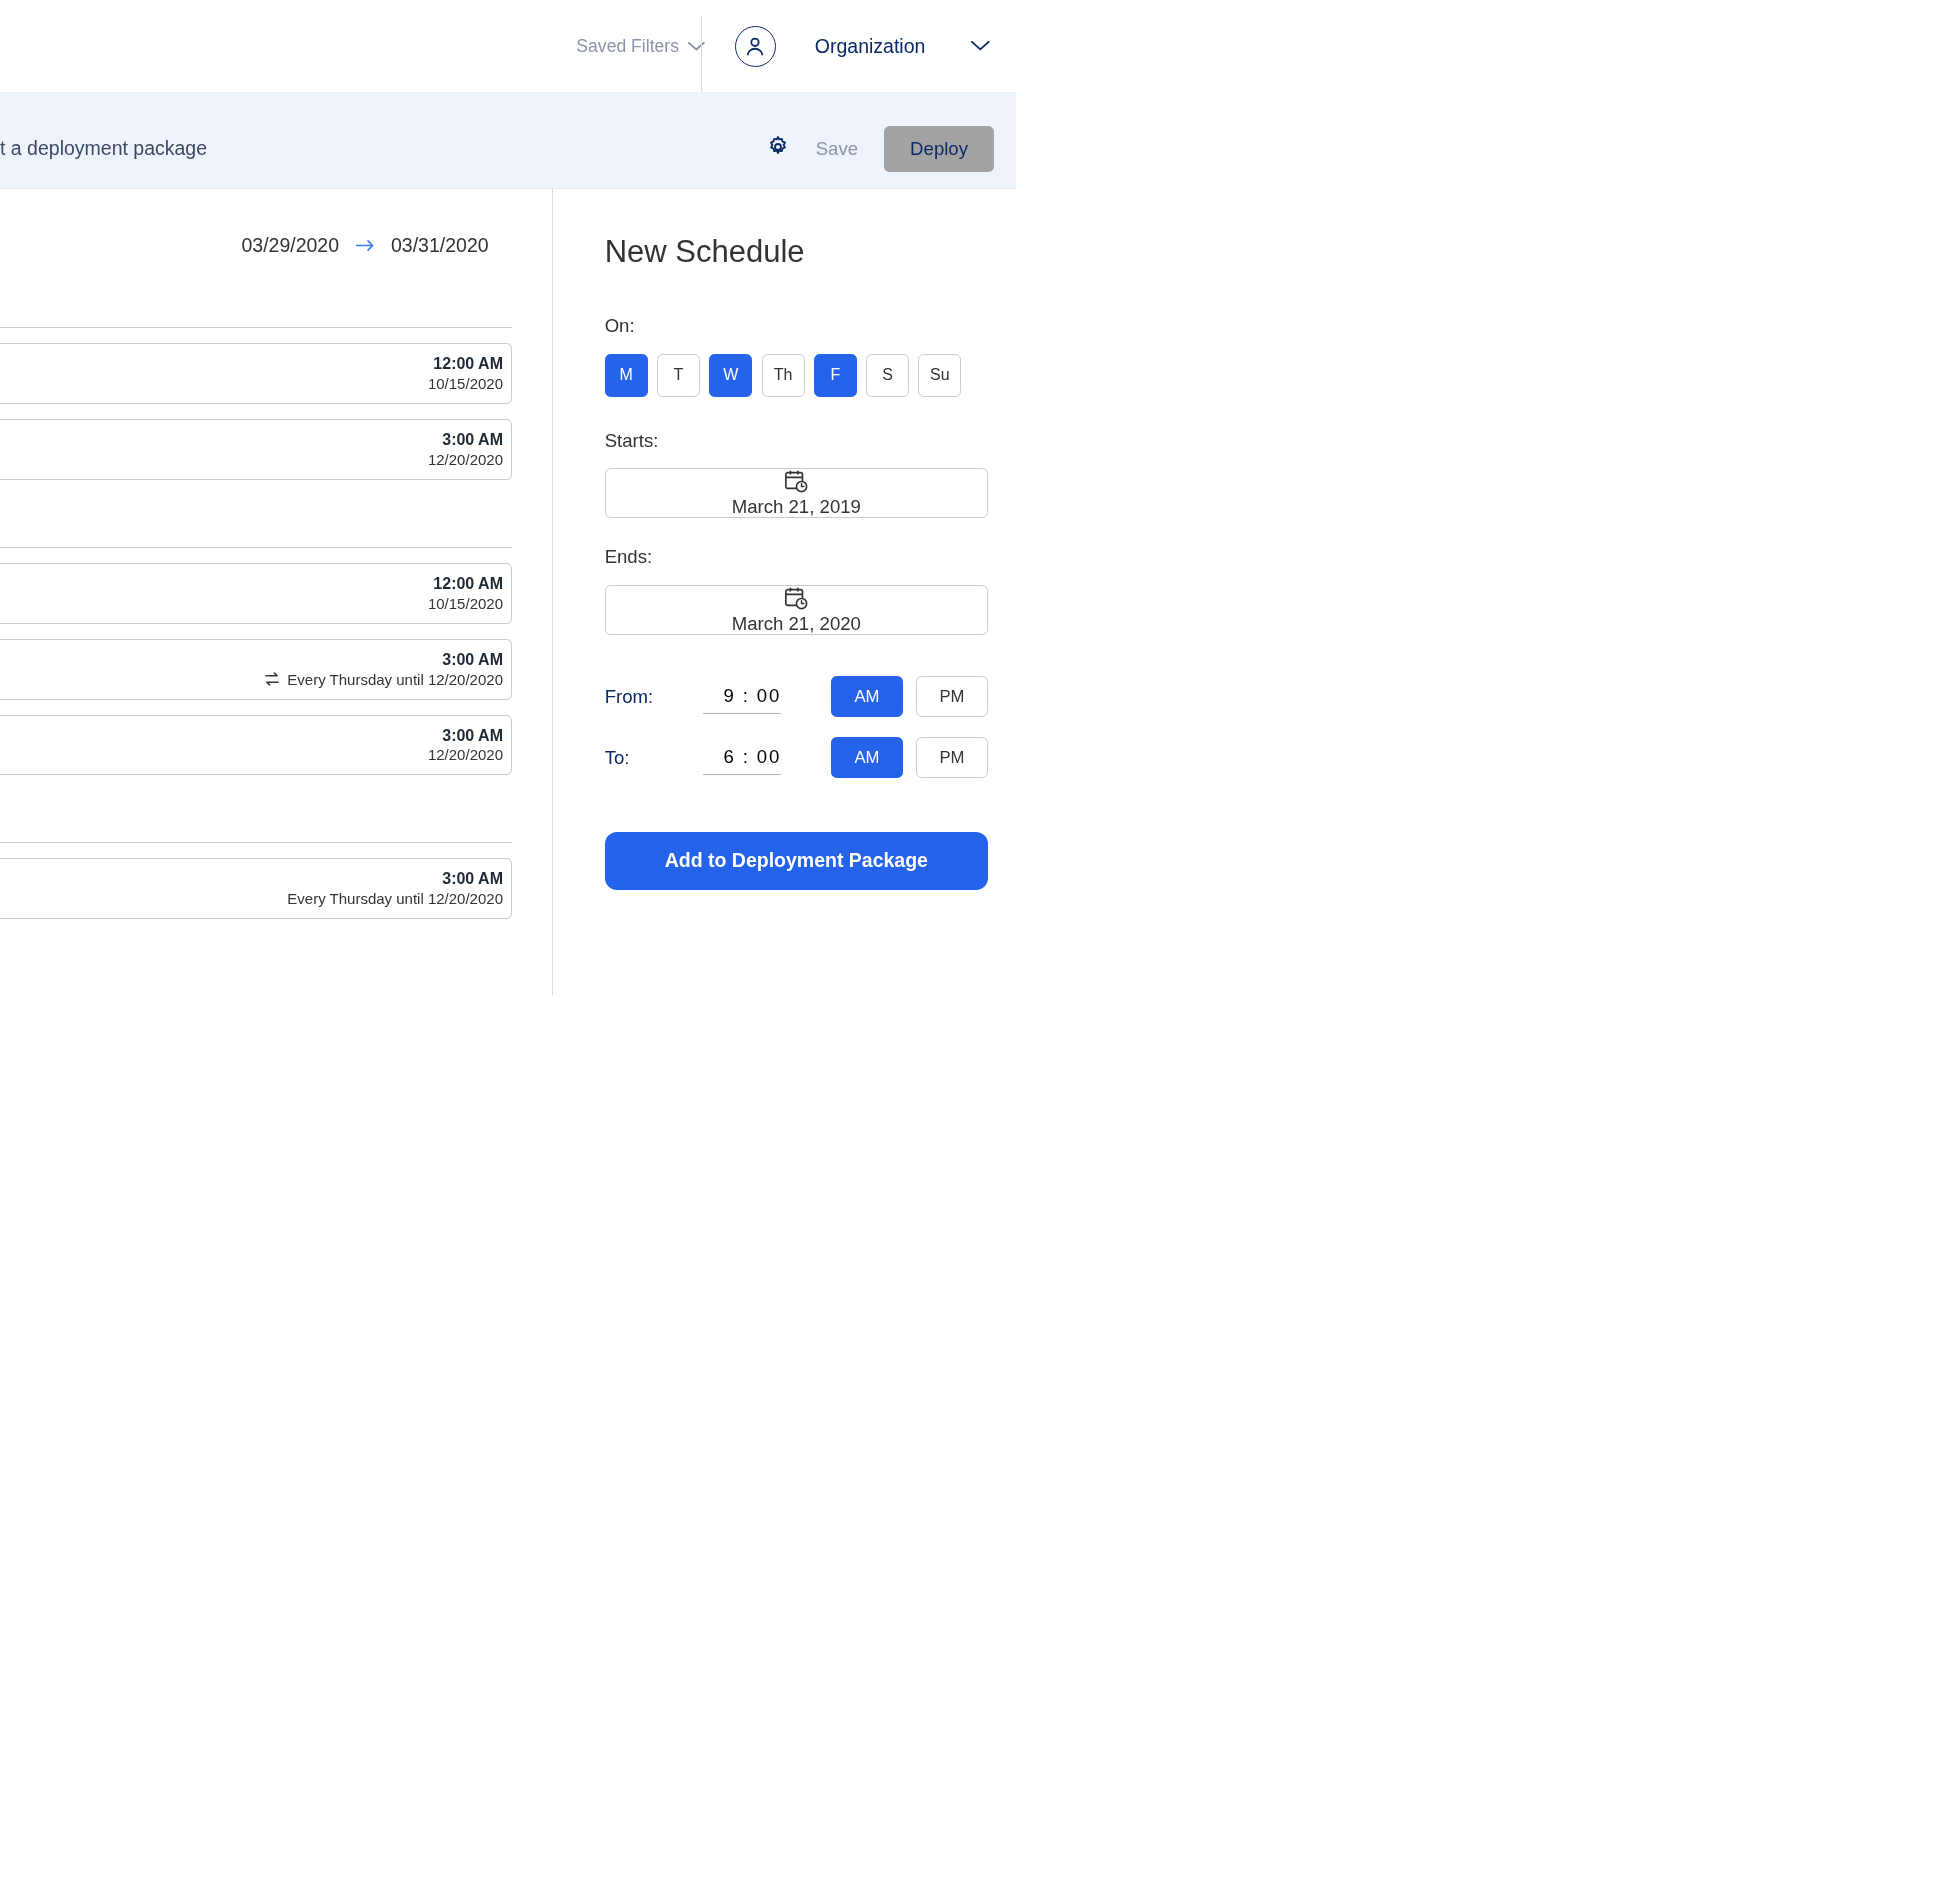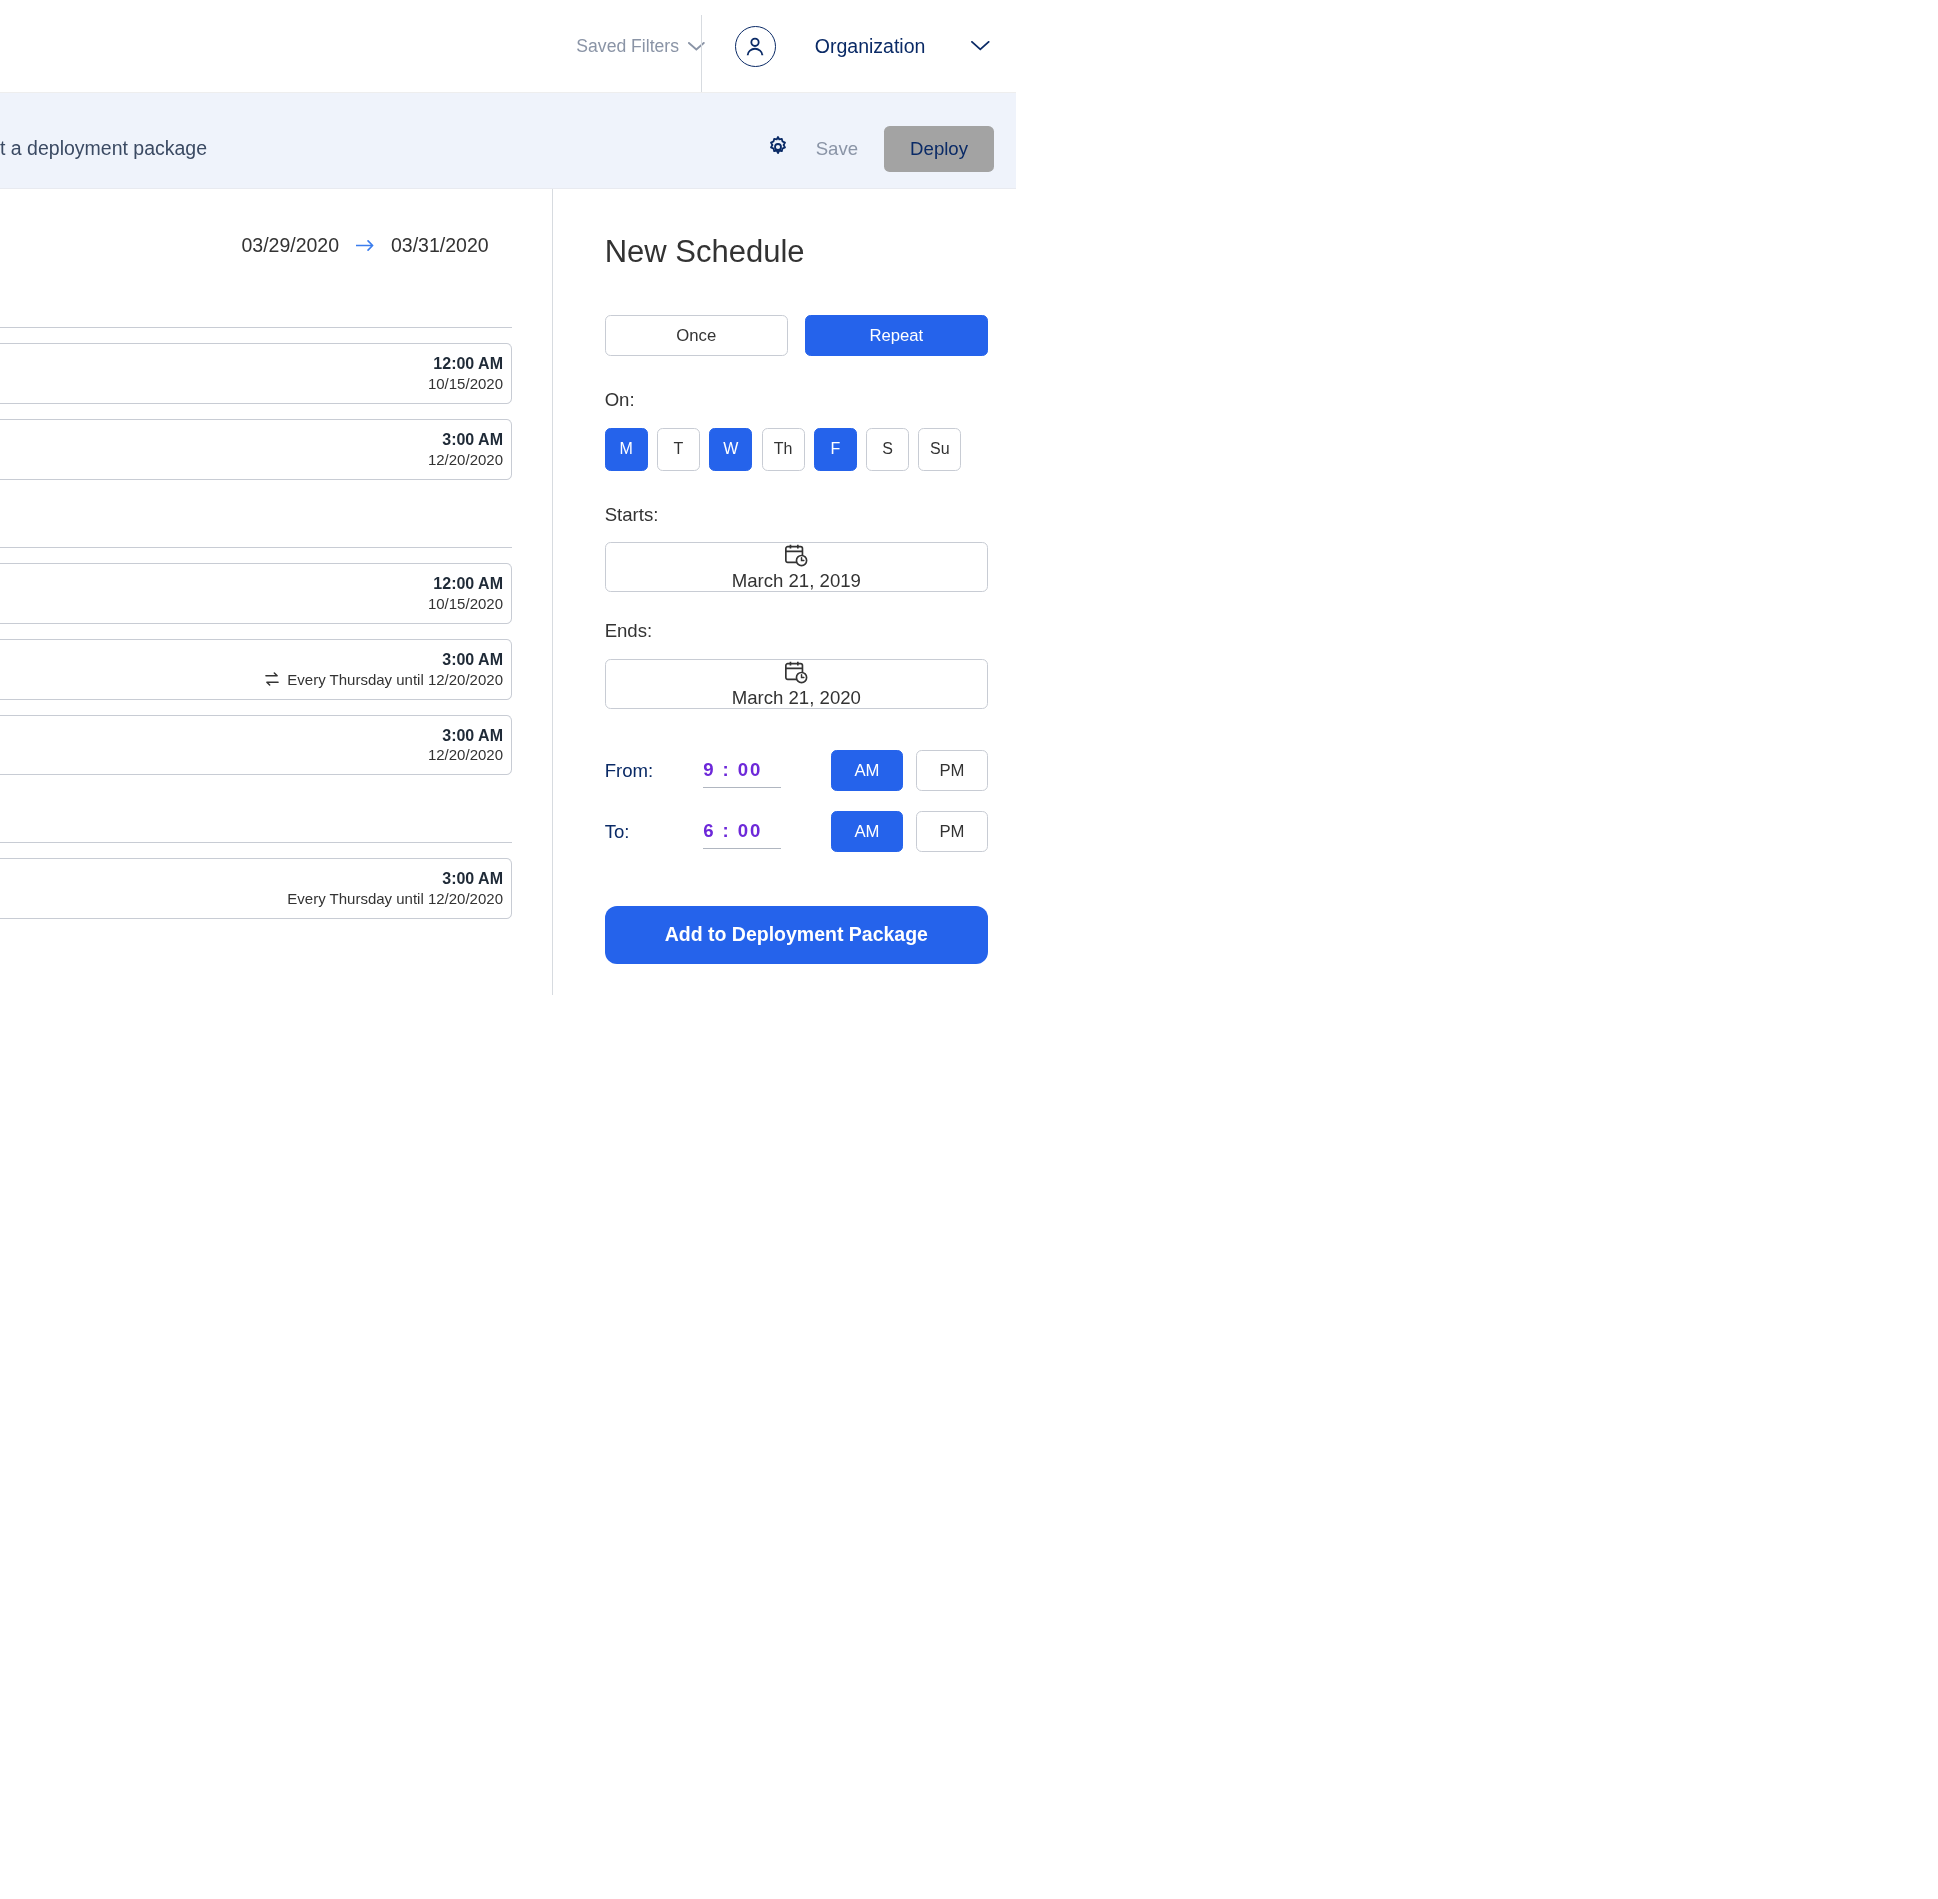--- a/index.html
+++ b/index.html
@@ -49,21 +49,21 @@
   .label-blue { font-size: 18.6px; color: #0a2a66; }
   .days-row { display: flex; gap: 9.3px; margin-bottom: 33px; }
   .day-btn { width: 43px; height: 43px; border-radius: 5.6px; font-size: 16px; display: flex; align-items: center; justify-content: center; cursor: pointer; }
   .day-on  { background: #2563eb; color: #fff; border: 0.9px solid #2563eb; }
   .day-off { background: #fff; color: #333; border: 0.9px solid #c8ccd4; }
   .date-field { border: 0.9px solid #c8ccd4; border-radius: 5.6px; height: 50px; display: flex; align-items: center; padding: 0 15px; margin-bottom: 28px; cursor: pointer; flex-direction: column; }
   .date-field .cal-icon { color: #333; margin-right: 0; }
   .date-field .date-text { flex: 1; text-align: center; font-size: 18.6px; color: #333; }
   .time-row { display: flex; align-items: center; margin-bottom: 20.4px; gap: 16.7px; }
   .time-row .tlabel { width: 82px; font-size: 18.6px; color: #0a2a66; }
-  .time-input { width: 78px; font-size: 18.6px; color: #6d28d9; text-align: left; border: none; border-bottom: 0.9px solid #b0b6c0; padding: 5.6px 0; letter-spacing: 1.9px; font-weight: bold; }
+  .time-input { width: 78px; font-size: 18.6px; color: #000000; text-align: right; border: none; border-bottom: 0.9px solid #b0b6c0; padding: 5.6px 0; letter-spacing: 1.9px; }
   .ampm { display: flex; gap: 13px; margin-left: 33px; }
   .ampm-btn { width: 72px; height: 41px; border-radius: 5.6px; font-size: 16.7px; display: flex; align-items: center; justify-content: center; cursor: pointer; }
   .primary-btn { background: #2563eb; color: #fff; border: none; border-radius: 12px; height: 58px; width: 100%; font-size: 19.5px; font-weight: 600; cursor: pointer; margin-top: 33px; }
 </style>
 </head>
 <body>
 
 <div class="topbar">
   <div class="topbar-left">
     <span>Saved Filters</span>
@@ -151,24 +151,20 @@
       <div class="sched-card">
         <div class="time">3:00 AM</div>
         <div class="date">Every Thursday until 12/20/2020</div>
       </div>
     </div>
   </div>
 
   <div class="right-col">
     <h2 class="panel-title">New Schedule</h2>
 
-    <div class="toggle-row">
-      <div class="toggle-btn toggle-off">Once</div>
-      <div class="toggle-btn toggle-on">Repeat</div>
-    </div>
 
     <div class="label">On:</div>
     <div class="days-row">
       <div class="day-btn day-on">M</div>
       <div class="day-btn day-off">T</div>
       <div class="day-btn day-on">W</div>
       <div class="day-btn day-off">Th</div>
       <div class="day-btn day-on">F</div>
       <div class="day-btn day-off">S</div>
       <div class="day-btn day-off">Su</div>

